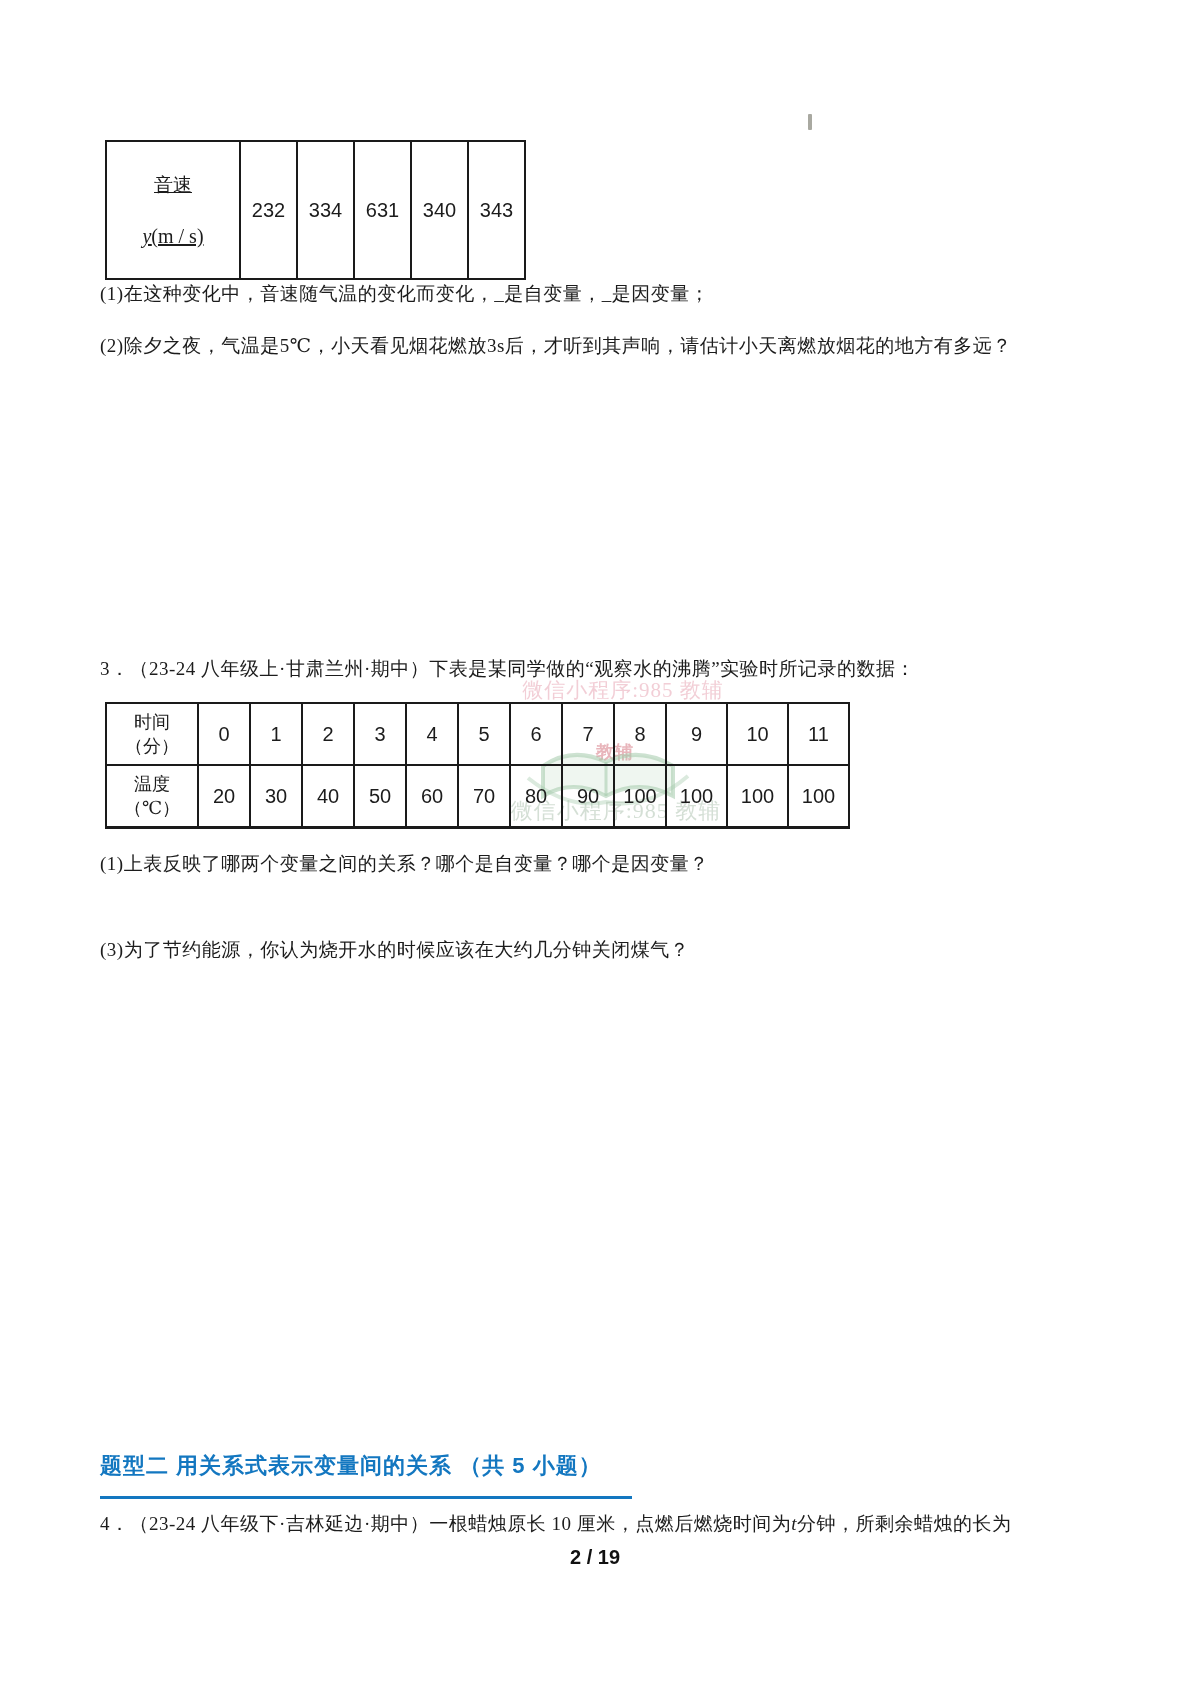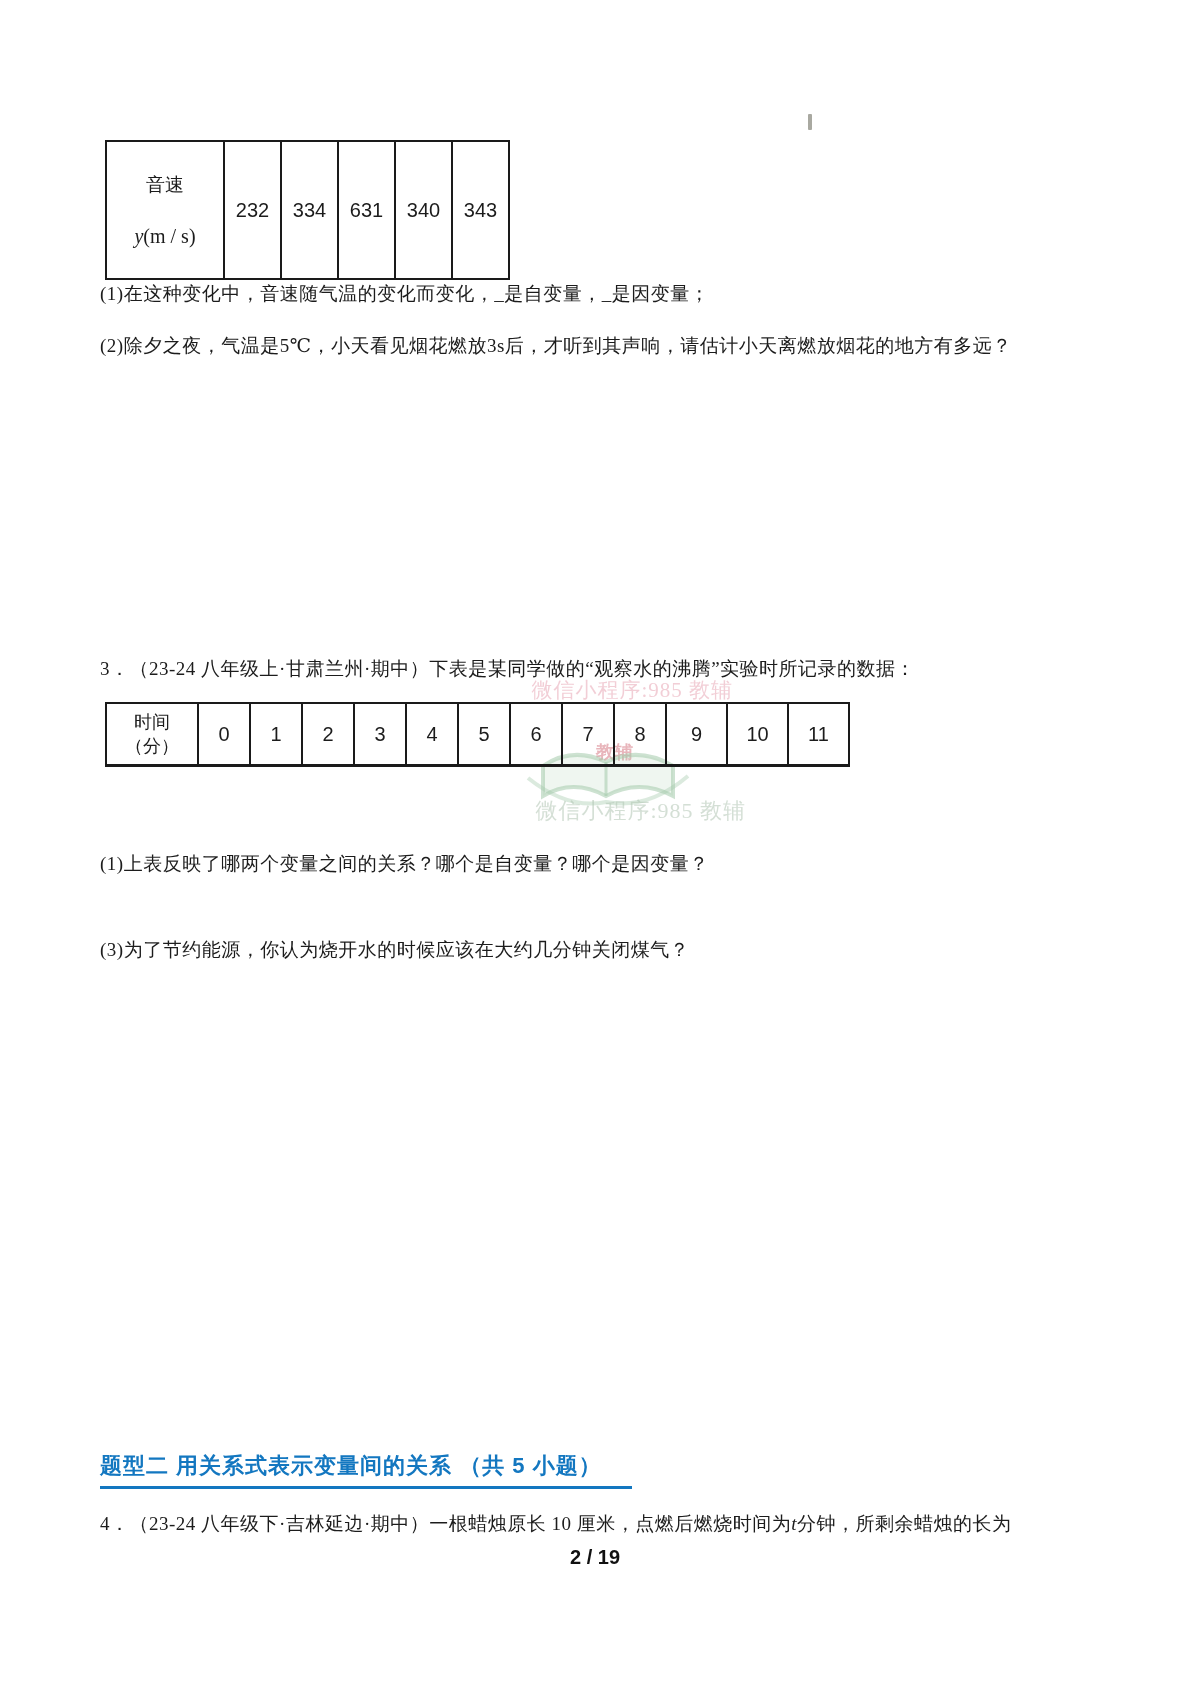--- a/index.html
+++ b/index.html
@@ -34,21 +34,22 @@
     text-align:center;vertical-align:middle;
     height:124px;
     font-family:"Liberation Sans","DejaVu Sans",sans-serif;
     font-size:20px;
     background:transparent;
   }
   .t1 td.hdr{
     width:100px;
     font-family:"Liberation Serif","DejaVu Serif",serif;
     font-size:19px;
-    padding:6px 8px;
+    padding:6px 16px;
+    text-decoration:underline;
   }
   .t1 td.val{width:53px;}
   .t1 .hdr-inner{display:flex;flex-direction:column;justify-content:space-around;height:104px;}
   .t1 .units{font-family:"Liberation Serif","DejaVu Serif",serif;font-size:20px;}
   .t1 .units i{font-family:"Liberation Serif","DejaVu Serif",serif;}
   
   .t2{
     left:105px;top:702px;
     border-collapse:collapse;
     z-index:2;position:absolute;
@@ -65,21 +66,21 @@
   .t2 td.hdr{
     width:88px;
     font-family:"Liberation Serif","DejaVu Serif",serif;
     font-size:18px;
   }
   .t2 td.cn{width:48px;}
   .t2 td.cw{width:57px;}
   
   .watermark{
     left:468px;top:668px;width:280px;height:170px;
-    z-index:1;text-align:right;
+    z-index:1;text-align:center;
     pointer-events:none;
   }
   .wm-line1{
     position:absolute;left:45px;top:8px;width:220px;
     font-size:21px;color:rgba(231,166,181,0.55);
     white-space:nowrap;letter-spacing:1px;
   }
   .wm-logo{
     position:absolute;left:30px;top:18px;width:200px;
     font-family:"DejaVu Sans",sans-serif;
@@ -100,21 +101,21 @@
     font-size:22px;color:rgba(176,196,178,0.55);
     white-space:nowrap;letter-spacing:1px;
   }
   
   .section-heading{
     left:100px;top:1451px;
     font-family:"Liberation Sans","DejaVu Sans",sans-serif;
     font-weight:bold;
     font-size:22px;
     color:#1377c0;
-    padding:0 30px 5px 0;
+    padding:0 30px 15px 0;
     border-bottom:3px solid #1377c0;
     white-space:nowrap;
     letter-spacing:1px;
   }
   .q4-line .mvar{font-style:italic;font-family:"Liberation Serif","DejaVu Serif",serif;}
   .page-number{
     top:1546px;left:0;width:100%;
     text-align:center;
     font-family:"Liberation Sans","DejaVu Sans",sans-serif;
     font-weight:bold;font-size:20px;color:#111;
@@ -171,20 +172,35 @@
       <td class="cn">3</td>
       <td class="cn">4</td>
       <td class="cn">5</td>
       <td class="cn">6</td>
       <td class="cn">7</td>
       <td class="cn">8</td>
       <td class="cw">9</td>
       <td class="cw">10</td>
       <td class="cw">11</td>
     </tr>
+    <tr>
+      <td class="hdr">温度（℃）</td>
+      <td class="cn">20</td>
+      <td class="cn">30</td>
+      <td class="cn">40</td>
+      <td class="cn">50</td>
+      <td class="cn">60</td>
+      <td class="cn">70</td>
+      <td class="cn">80</td>
+      <td class="cn">90</td>
+      <td class="cn">100</td>
+      <td class="cw">100</td>
+      <td class="cw">100</td>
+      <td class="cw">100</td>
+    </tr>
   </tbody>
     </table>
 
   <div class="abs para" style="left:100px;top:842px;margin-top:8px;">(1)上表反映了哪两个变量之间的关系？哪个是自变量？哪个是因变量？</div>
   <div class="abs para" style="left:100px;top:936px;">(3)为了节约能源，你认为烧开水的时候应该在大约几分钟关闭煤气？</div>
 
   <div class="abs section-heading">题型二 用关系式表示变量间的关系 （共 5 小题）</div>
 
   <div class="abs para q4-line" style="left:100px;top:1510px;"><span>4．（23-24 八年级下·吉林延边·期中）一根蜡烛原长 10 厘米，点燃后燃烧时间为</span><span class="mvar">t</span><span>分钟，所剩余蜡烛的长为</span></div>
 

